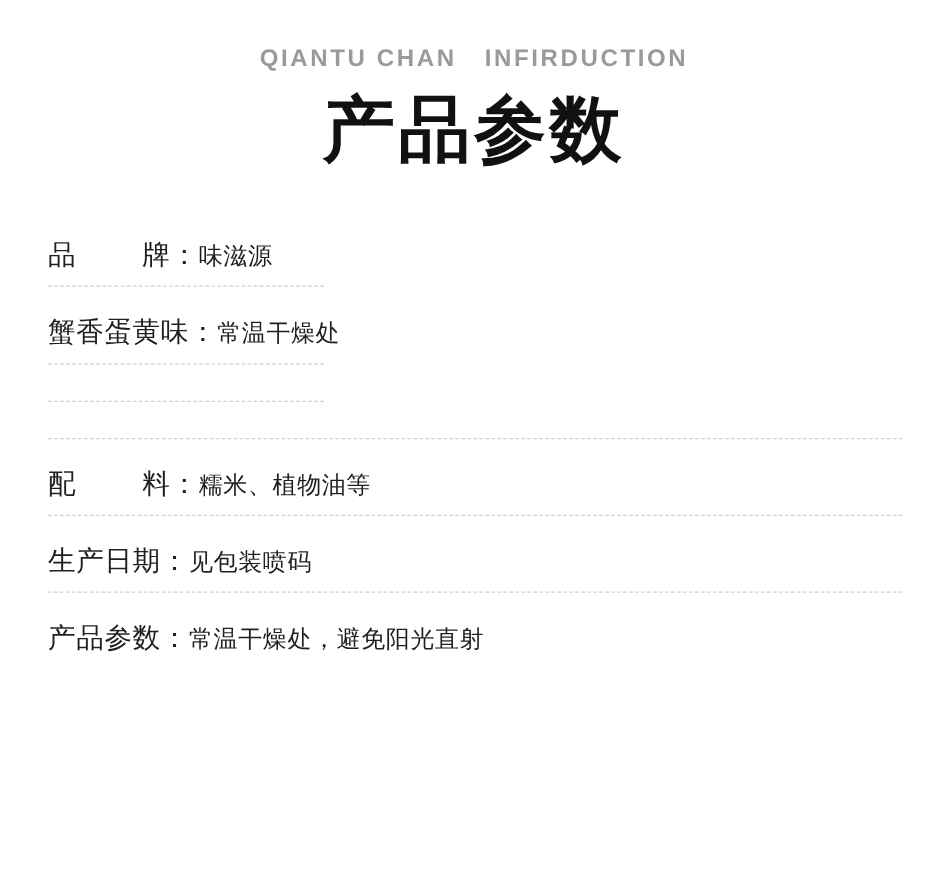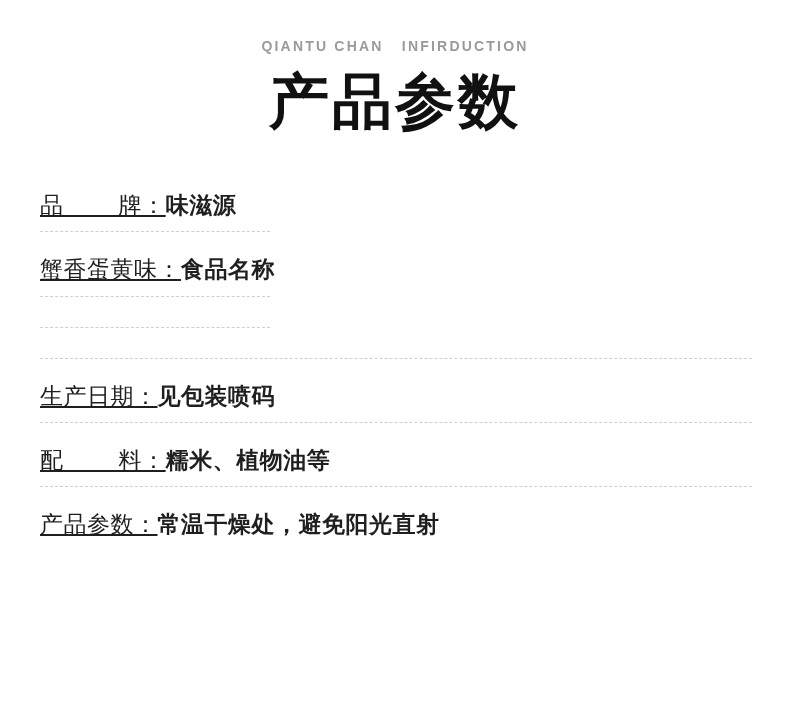--- a/index.html
+++ b/index.html
@@ -20,21 +20,21 @@
     height: 725px;
     box-sizing: border-box;
   }
 
   
   .header {
     text-align: center;
     padding-top: 38px;
   }
   .eyebrow {
-    font-size: 14px;
+    font-size: 20px;
     letter-spacing: 2.2px;
     color: #9a9a9a;
     font-weight: 600;
     white-space: pre;
   }
   .title {
     margin-top: 16px;
     font-size: 60px;
     line-height: 1.05;
     font-weight: 800;
@@ -58,28 +58,26 @@
     font-size: 23px;
     line-height: 1.45;
     color: #1f1f1f;
     letter-spacing: 0.5px;
   }
   .spec-label {
     flex: 0 0 auto;
     white-space: pre;
     font-size: 23px;
     color: #1f1f1f;
-    text-decoration: underline;
   }
   .spec-value {
     flex: 1 1 auto;
-    font-size: 23px;
+    font-size: 20px;
     color: #1f1f1f;
     white-space: nowrap;
-    font-weight: bold;
   }
   .divider {
     height: 0;
     border-top: 1px dashed #cfcfcf;
     margin-top: 9px;
     width: 100%;
   }
   .divider.short {
     width: 230px;
   }
@@ -100,48 +98,48 @@
       <div class="spec-line">
         <span class="spec-label">品        牌：</span>
         <span class="spec-value">味滋源</span>
       </div>
       <div class="divider short"></div>
     </div>
 
     <div class="spec-row">
       <div class="spec-line">
         <span class="spec-label">蟹香蛋黄味：</span>
-        <span class="spec-value">食品名称</span>
+        <span class="spec-value">常温干燥处</span>
       </div>
       <div class="divider short"></div>
     </div>
 
 
     <div class="spec-row">
       <div class="divider short"></div>
     </div>
 
     <div class="spec-row">
       <div class="spec-line">
       </div>
       <div class="divider"></div>
     </div>
 
     <div class="spec-row">
       <div class="spec-line">
-        <span class="spec-label">生产日期：</span>
-        <span class="spec-value">见包装喷码</span>
+        <span class="spec-label">配        料：</span>
+        <span class="spec-value">糯米、植物油等</span>
       </div>
       <div class="divider"></div>
     </div>
 
     <div class="spec-row">
       <div class="spec-line">
-        <span class="spec-label">配        料：</span>
-        <span class="spec-value">糯米、植物油等</span>
+        <span class="spec-label">生产日期：</span>
+        <span class="spec-value">见包装喷码</span>
       </div>
       <div class="divider"></div>
     </div>
 
     <div class="spec-row">
       <div class="spec-line">
         <span class="spec-label">产品参数：</span>
         <span class="spec-value">常温干燥处，避免阳光直射</span>
       </div>
 

